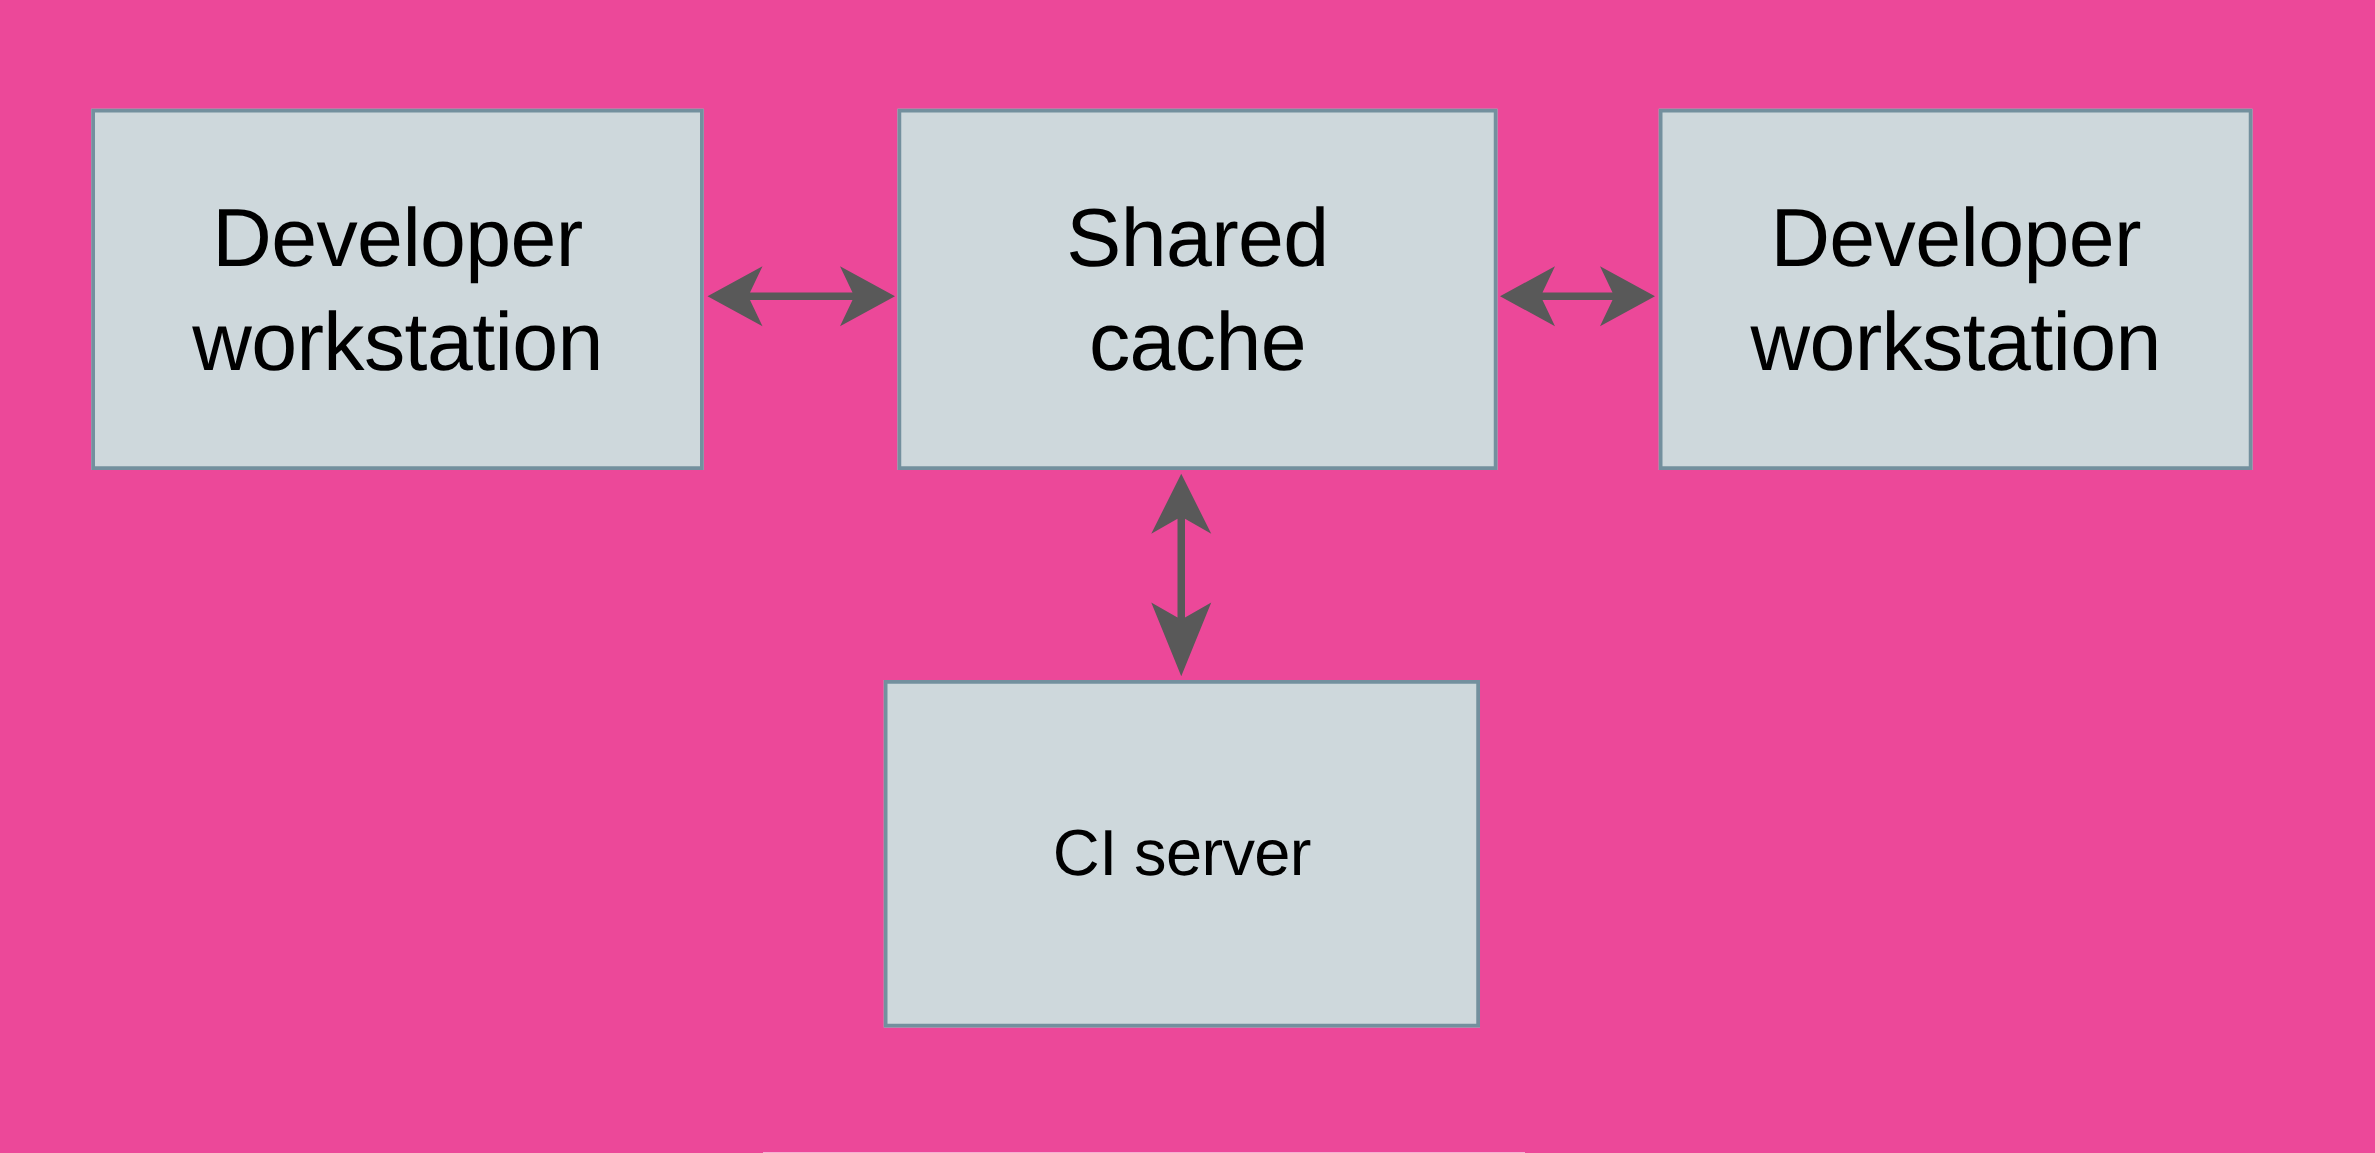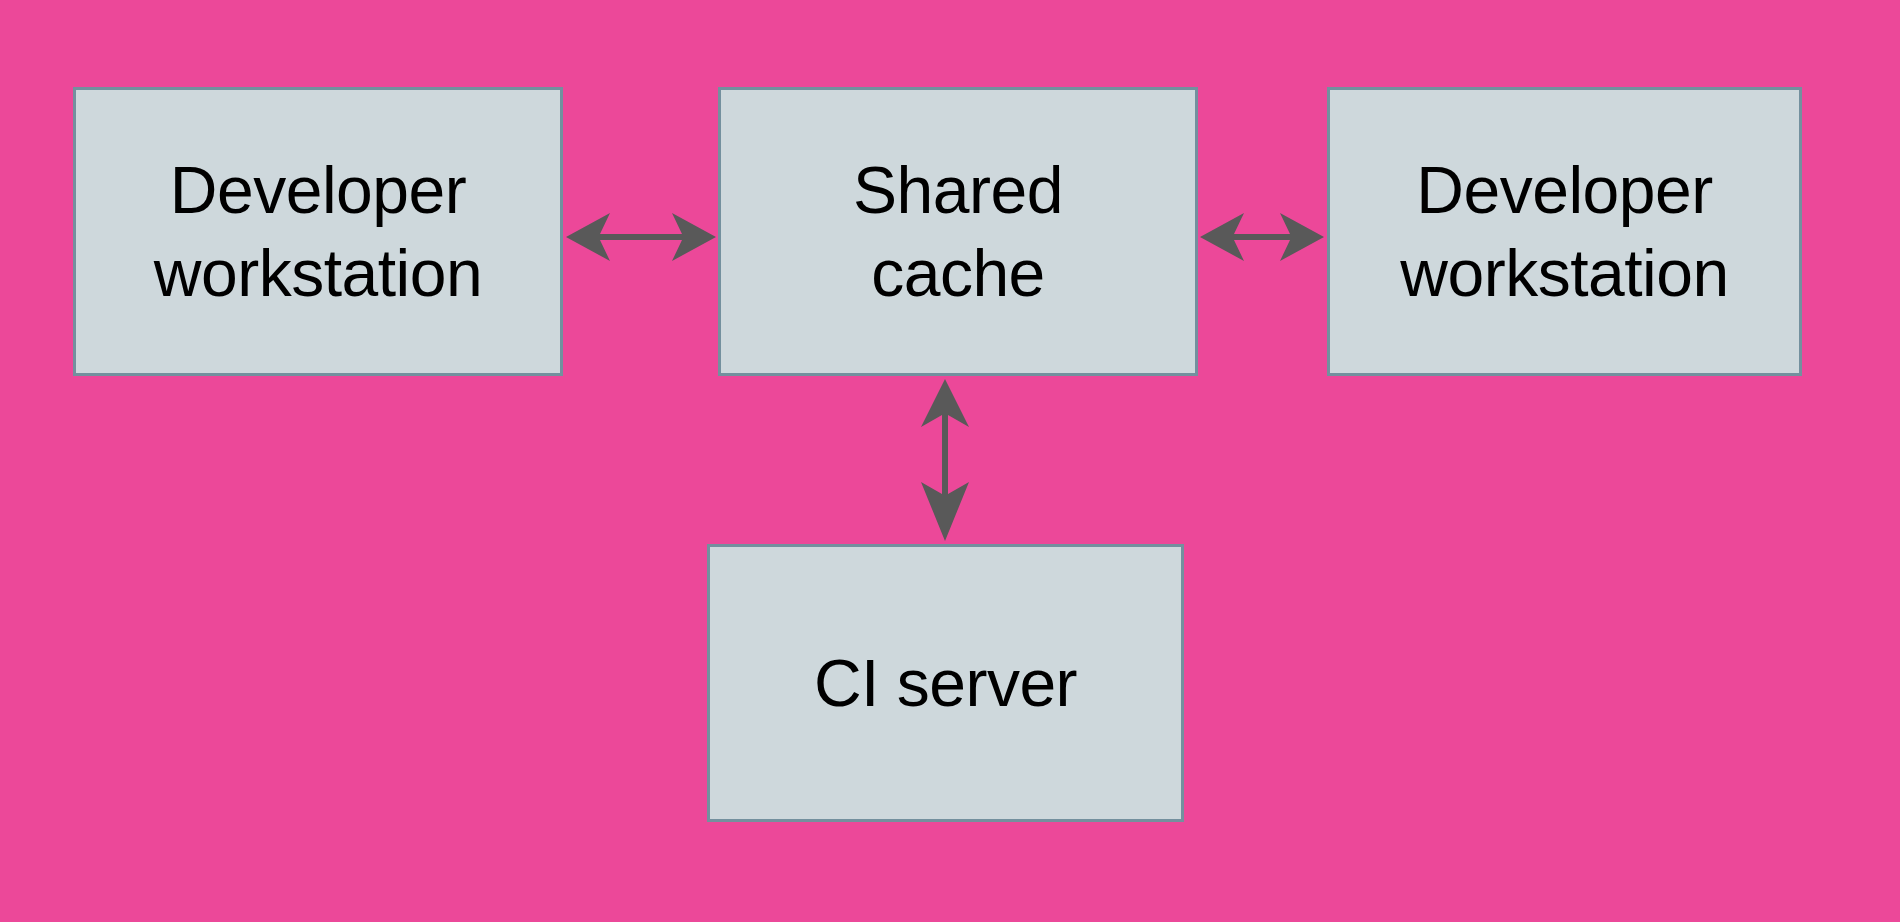--- a/index.html
+++ b/index.html
@@ -35,21 +35,21 @@
     font-weight: 400;
     letter-spacing: -0.5px;
     white-space: pre-line;
     padding: 0 6px;
   }
   #node-dev-left   { left: 73px;   top: 87px;  width: 490px; height: 289px; }
   #node-shared     { left: 718px;  top: 87px;  width: 480px; height: 289px; text-align: center; }
   #node-dev-right  { left: 1327px; top: 87px;  width: 475px; height: 289px; }
   #node-ci         { left: 707px;  top: 544px; width: 477px; height: 278px; }
 
-  #node-ci .node-label { font-size: 66px; }
+  #node-ci .node-label { font-size: 52px; }
 
   .edge-layer {
     position: absolute;
     left: 0;
     top: 0;
     width: 1900px;
     height: 922px;
     pointer-events: none;
   }
 </style>

